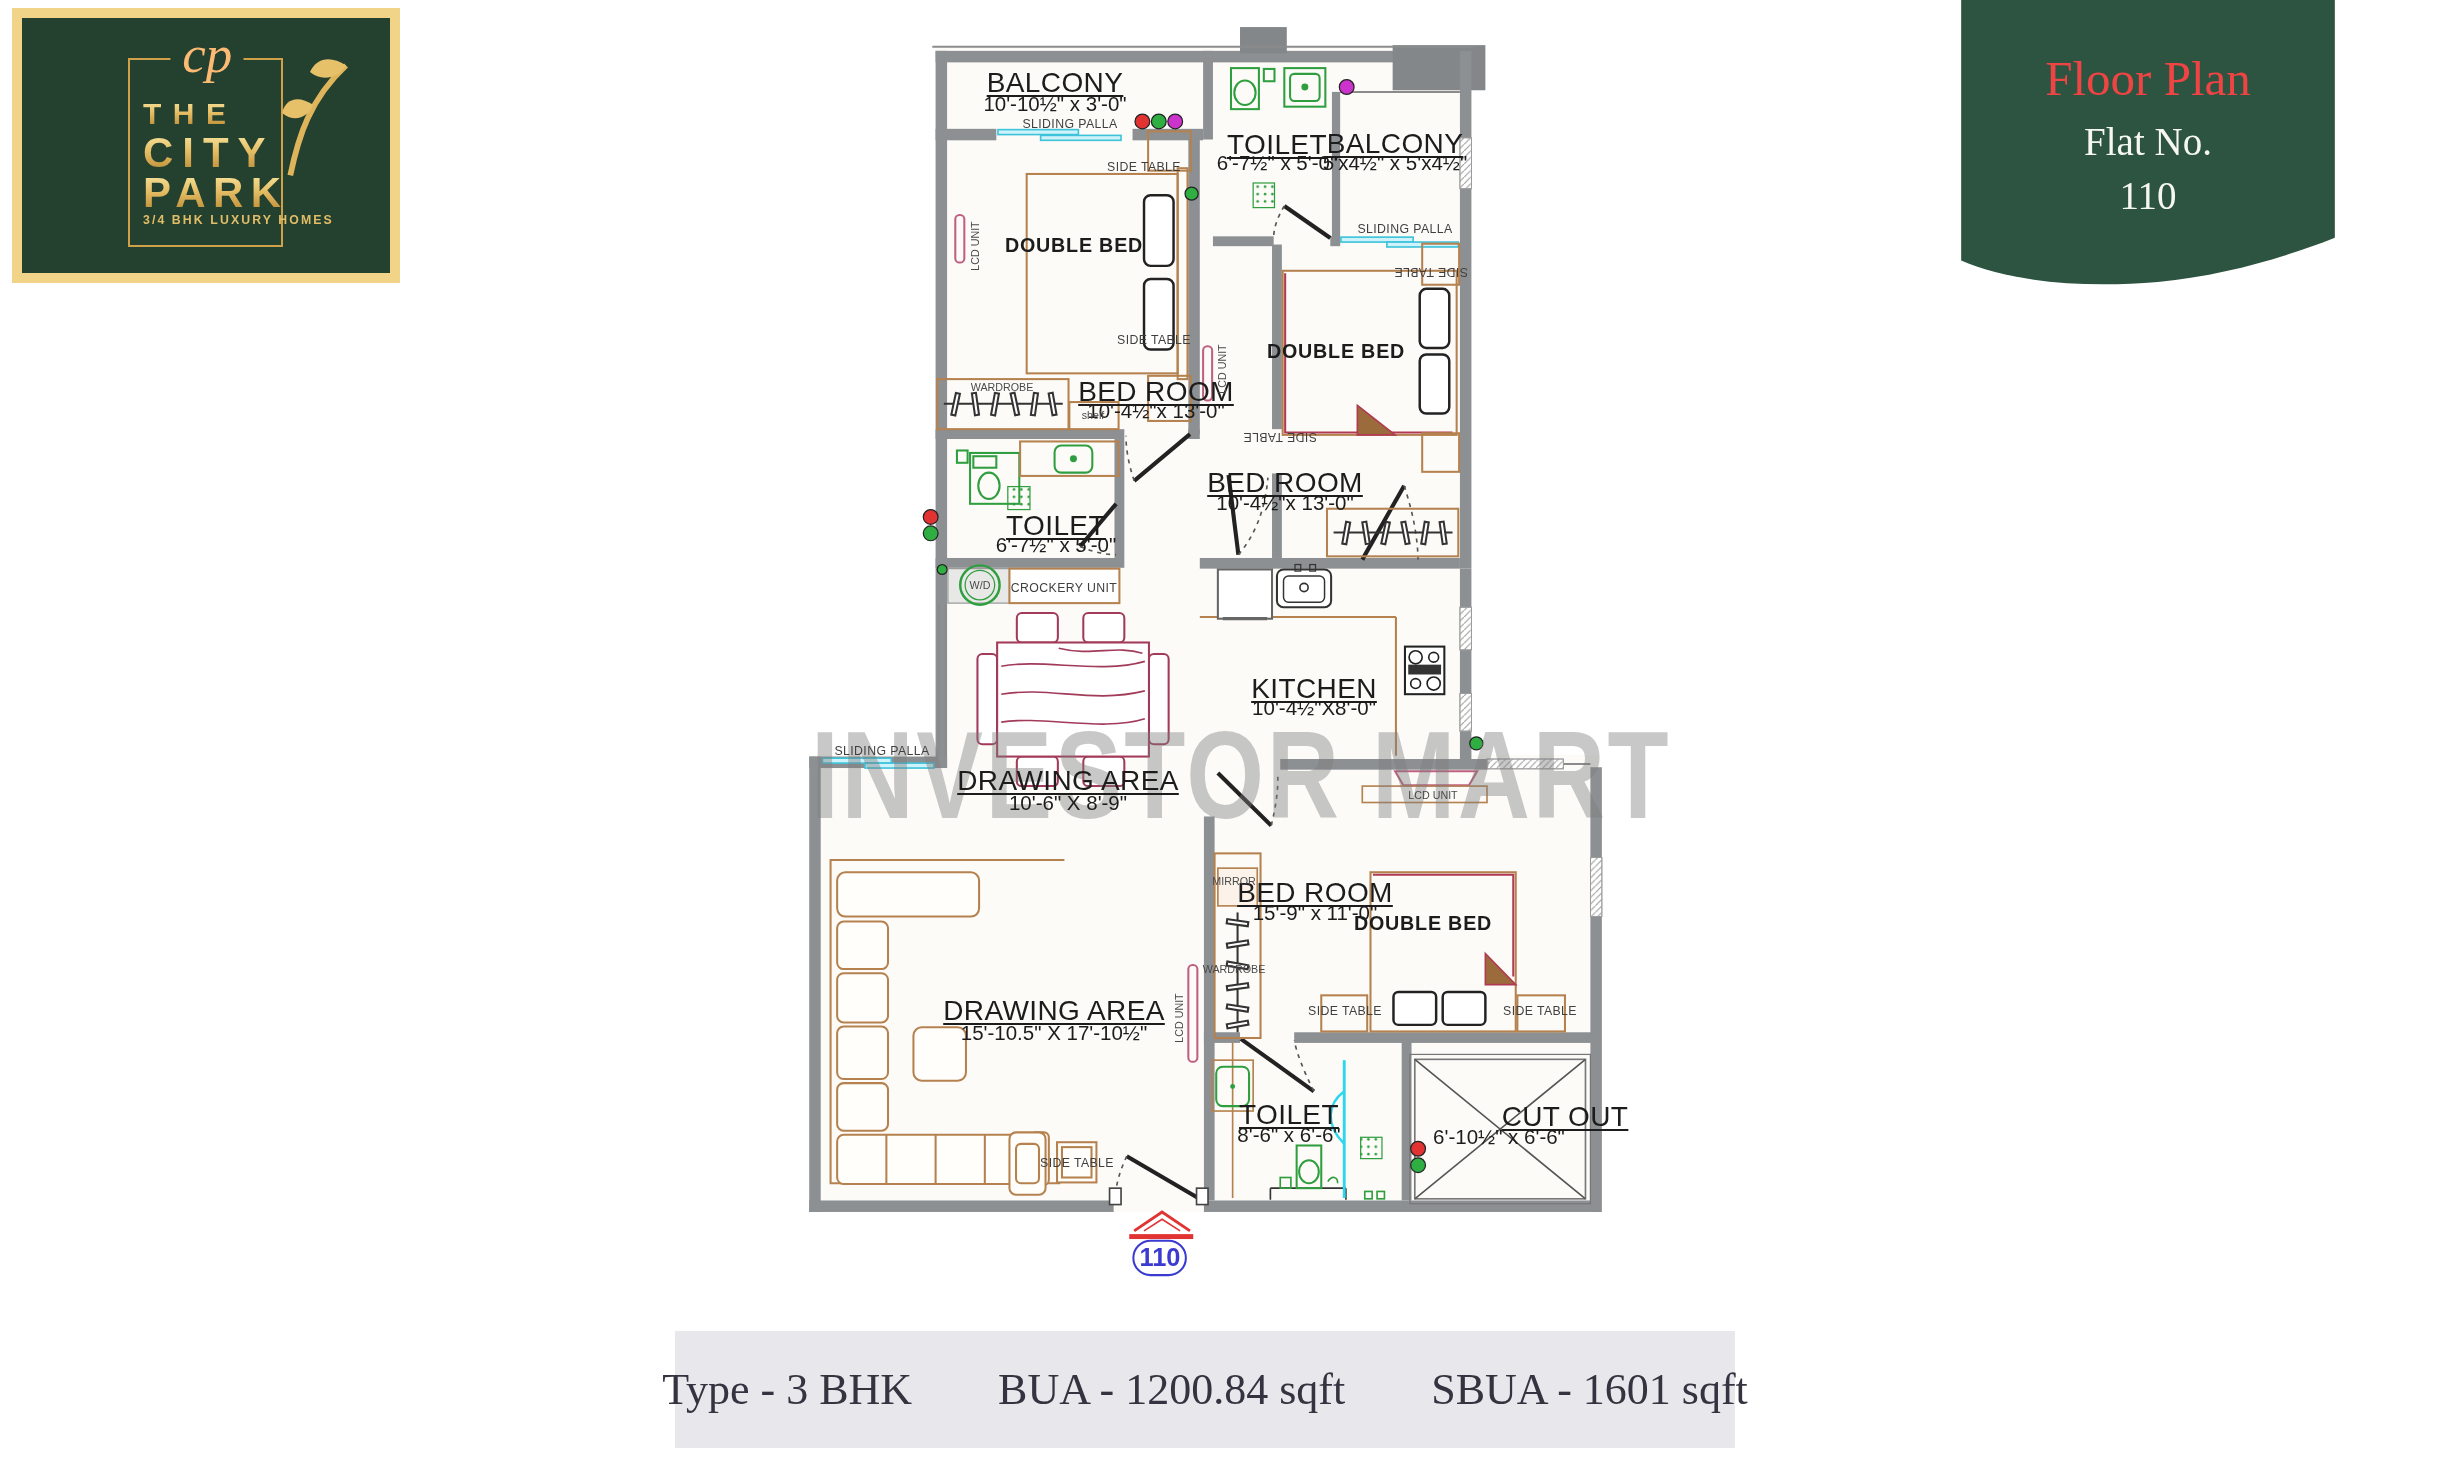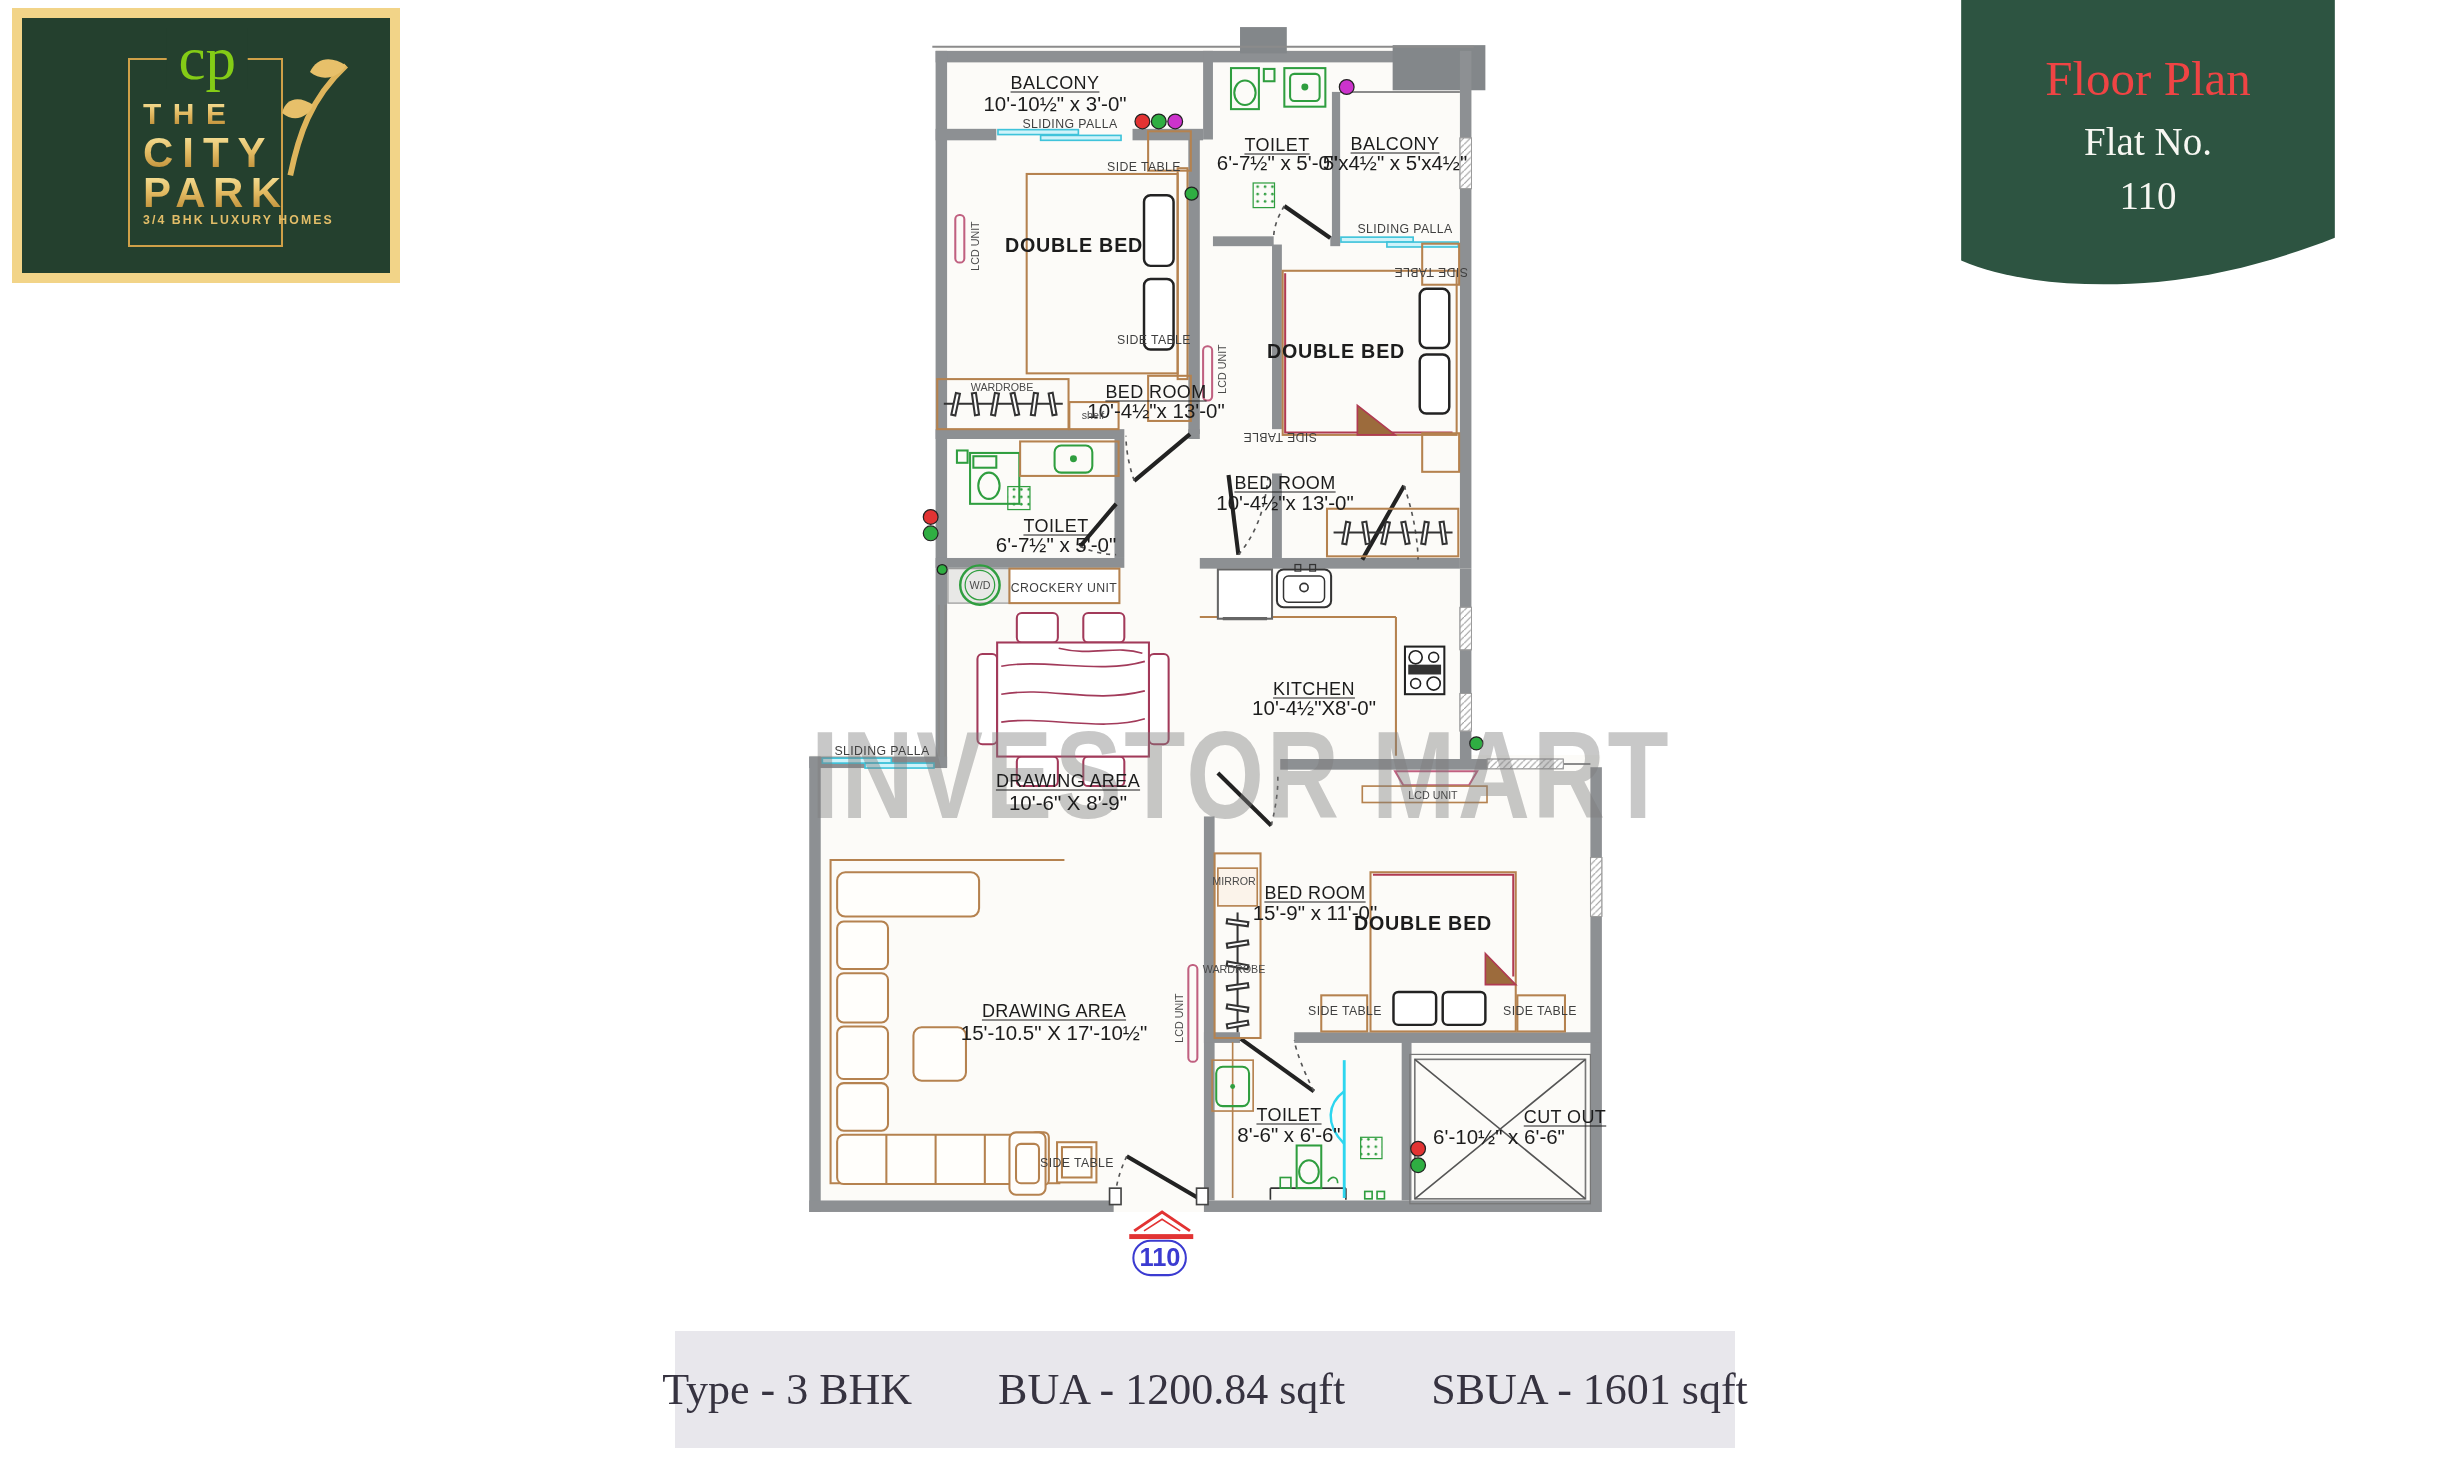--- a/index.html
+++ b/index.html
@@ -5,23 +5,23 @@
   html,body{margin:0;padding:0;background:#ffffff;}
   .canvas{position:relative;width:2462px;height:1477px;background:#ffffff;overflow:hidden;
           font-family:"Liberation Sans",sans-serif;color:#1c1c1c;}
 
   
   .logo-card{position:absolute;left:11.5px;top:8.2px;width:388px;height:275px;box-sizing:border-box;
     background:#24402e;border:10.7px solid #f2d488;outline:4.1px solid #ffffff;}
   .logo-frame{position:absolute;left:29%;top:15.5%;width:41%;height:72.5%;
     border:2.5px solid #cfa048;}
   .logo-monogram{position:absolute;left:50.5%;top:4%;transform:translateX(-50%);
-    font-family:"Liberation Serif",serif;font-size:61px;line-height:1;
+    font-family:"Liberation Serif",serif;font-style:italic;font-size:53px;line-height:1;
     padding:0 11.5px;background:#24402e;
-    background-clip:border-box;color:#84cc16;}
+    background-clip:border-box;color:#fdba74;}
   .logo-line{position:absolute;left:33%;font-weight:bold;letter-spacing:11.5px;line-height:1;
     background:linear-gradient(180deg,#f8e7a2 0%,#e5be66 45%,#b8862f 100%);
     -webkit-background-clip:text;background-clip:text;-webkit-text-fill-color:transparent;}
   .logo-line.l1{top:31.5%;font-size:30px;}
   .logo-line.l2{top:44.5%;font-size:42px;letter-spacing:9px;}
   .logo-line.l3{top:60.5%;font-size:42px;letter-spacing:7.4px;}
   .logo-tag{position:absolute;left:33%;top:76.5%;font-size:12.3px;font-weight:bold;letter-spacing:2.1px;
     color:#e2bd68;}
   .logo-leaf{position:absolute;right:9%;top:14%;}
 
@@ -30,21 +30,21 @@
   .badge svg{position:absolute;left:0;top:0;}
   .badge-title{position:absolute;left:50%;top:78px;transform:translate(-50%,-50%);
     font-family:"Liberation Serif",serif;font-size:49px;color:#ef4444;white-space:nowrap;}
   .badge-sub{position:absolute;left:50%;top:141px;transform:translate(-50%,-50%);
     font-family:"Liberation Serif",serif;font-size:39px;color:#f7f7f2;white-space:nowrap;}
   .badge-flat{position:absolute;left:50%;top:195px;transform:translate(-50%,-50%);
     font-family:"Liberation Serif",serif;font-size:39px;color:#f7f7f2;}
 
   
   .lbl{position:absolute;transform:translate(-50%,-50%);white-space:nowrap;z-index:3;text-align:center;}
-  .rn{font-size:18px;text-decoration:underline;text-underline-offset:3.3px;letter-spacing:0.4px;text-align:center;}
+  .rn{font-size:28px;text-decoration:underline;text-underline-offset:3.3px;letter-spacing:0.4px;text-align:center;}
   .rd{font-size:20.5px;}
   .sm{font-size:12.3px;color:#3f3f3f;letter-spacing:0.4px;}
   .xs{font-size:10.7px;color:#4a4a4a;}
   .bd{font-size:19.7px;font-weight:bold;letter-spacing:0.8px;}
   .vert{transform:translate(-50%,-50%) rotate(-90deg);}
   .flip{transform:translate(-50%,-50%) rotate(180deg);}
   .entry-no{font-size:25.4px;color:#3b3bd1;font-weight:bold;z-index:4;}
 
   
   .watermark{position:absolute;left:811px;top:703px;z-index:2;pointer-events:none;

